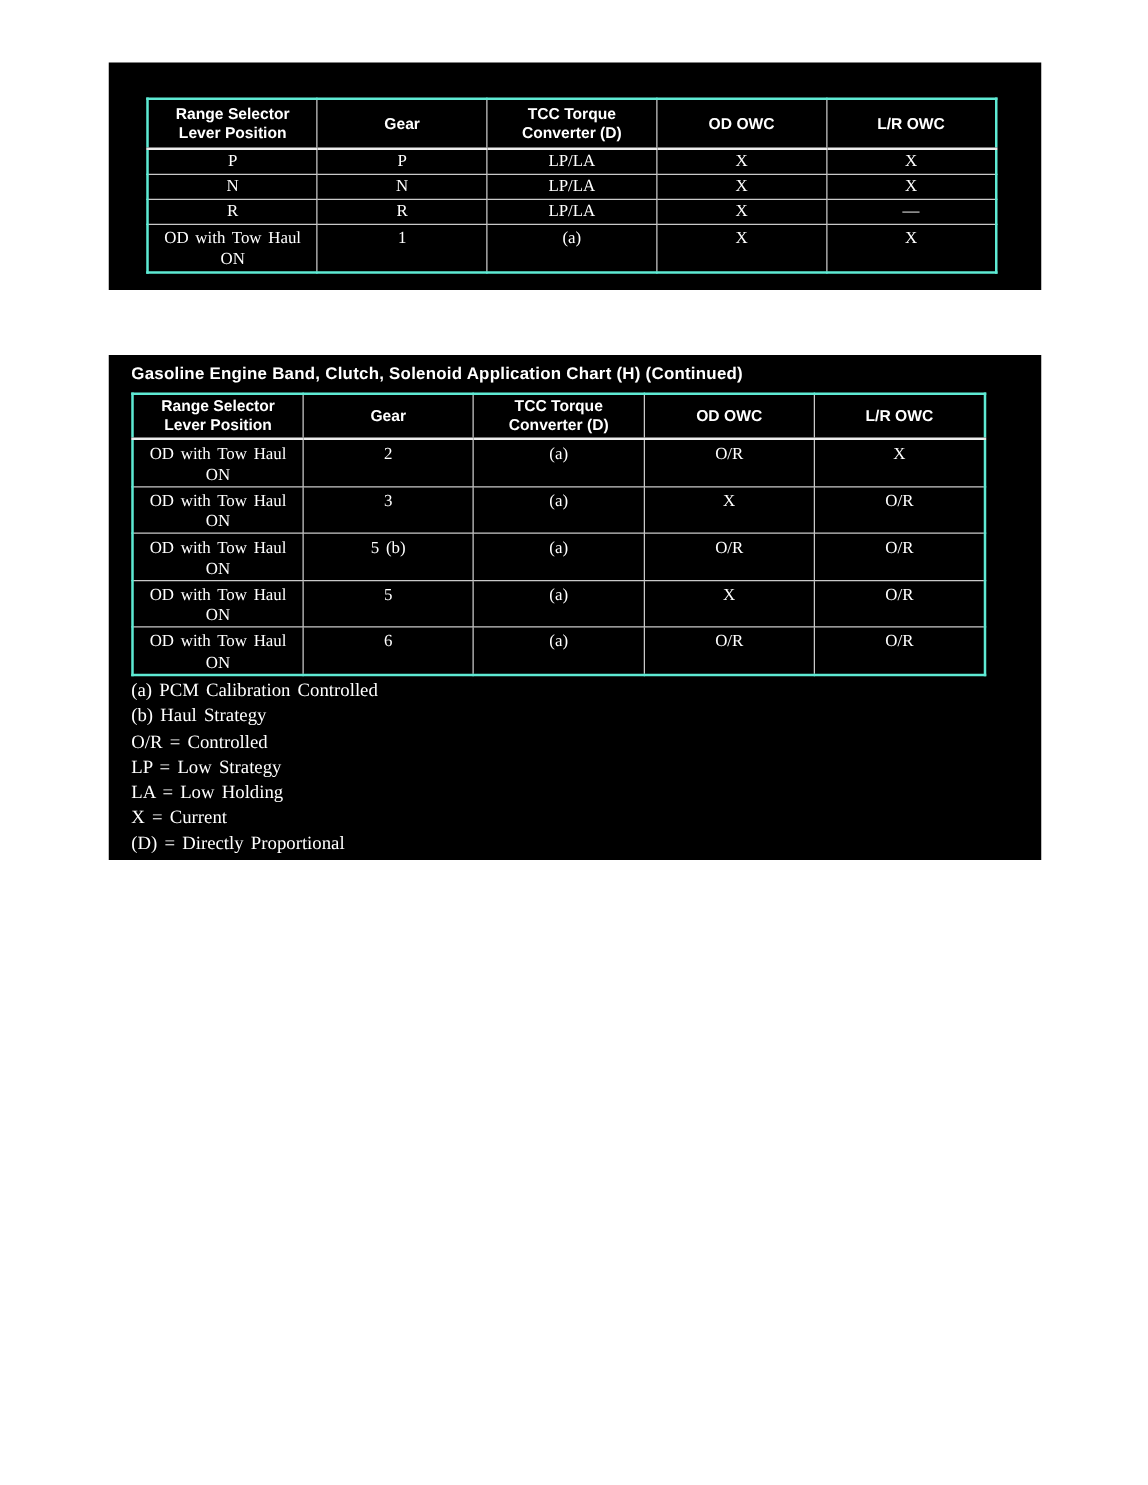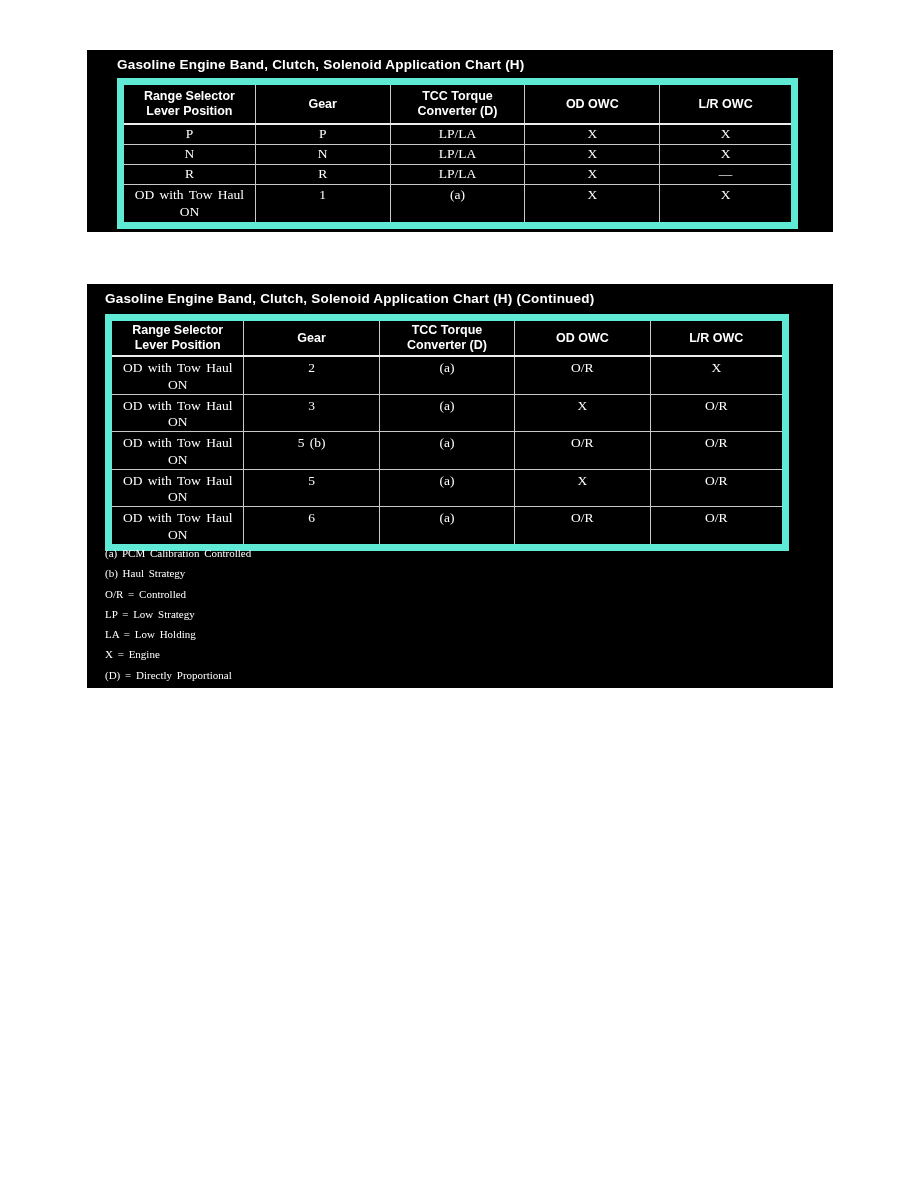--- a/index.html
+++ b/index.html
@@ -32,21 +32,21 @@
     color: #ffffff;
     white-space: nowrap;
   }
   .panel1 .panel-title { left: 30px; top: 7px; }
   .panel2 .panel-title { left: 18px; top: 7px; }
 
   table.chart-table {
     position: absolute;
     border-collapse: collapse;
     table-layout: fixed;
-    border: 7px solid #5eead4;
+    border: 2px solid #5eead4;
   }
   .t1 { left: 30px; top: 28px; width: 681px; }
   .t2 { left: 18px; top: 30px; width: 684px; }
 
   .chart-table th, .chart-table td {
     border: 1px solid #c9c9c9;
     color: #ffffff;
     text-align: center;
     padding: 0;
     white-space: pre-line;
@@ -71,33 +71,32 @@
   }
   .t1 tbody tr.row-single td { height: 19px; vertical-align: middle; }
   .t1 tbody tr.row-tall td   { height: 35px; vertical-align: top; padding-top: 2px; }
   .t2 tbody tr td            { height: 33.5px; vertical-align: top; padding-top: 3px; }
 
   .footnotes {
     position: absolute;
     left: 18px;
     top: 259px;
     font-family: "Liberation Serif", "DejaVu Serif", serif;
-    font-size: 11px;
+    font-size: 15px;
     color: #ffffff;
     word-spacing: 2px;
   }
   .footnotes .fn-line { height: 20.3px; line-height: 20.3px; }
 </style>
 </head>
 <body>
 
 <div class="page">
 
   <section class="panel panel1">
-    <div class="panel-title">Gasoline Engine Band, Clutch, Solenoid Application Chart (H)</div>
     <table class="chart-table t1">
       <thead>
         <tr>
           <th>Range Selector
 Lever Position</th>
           <th>Gear</th>
           <th>TCC Torque
 Converter (D)</th>
           <th>OD OWC</th>
           <th>L/R OWC</th>
@@ -194,18 +193,18 @@
         </tr>
       </tbody>
     </table>
 
     <div class="footnotes">
       <div class="fn-line">(a) PCM Calibration Controlled</div>
       <div class="fn-line">(b) Haul Strategy</div>
       <div class="fn-line">O/R = Controlled</div>
       <div class="fn-line">LP = Low Strategy</div>
       <div class="fn-line">LA = Low Holding</div>
-      <div class="fn-line">X = Engine</div>
+      <div class="fn-line">X = Current</div>
       <div class="fn-line">(D) = Directly Proportional</div>
     </div>
   </section>
 
 </div>
 
 </body></html>

